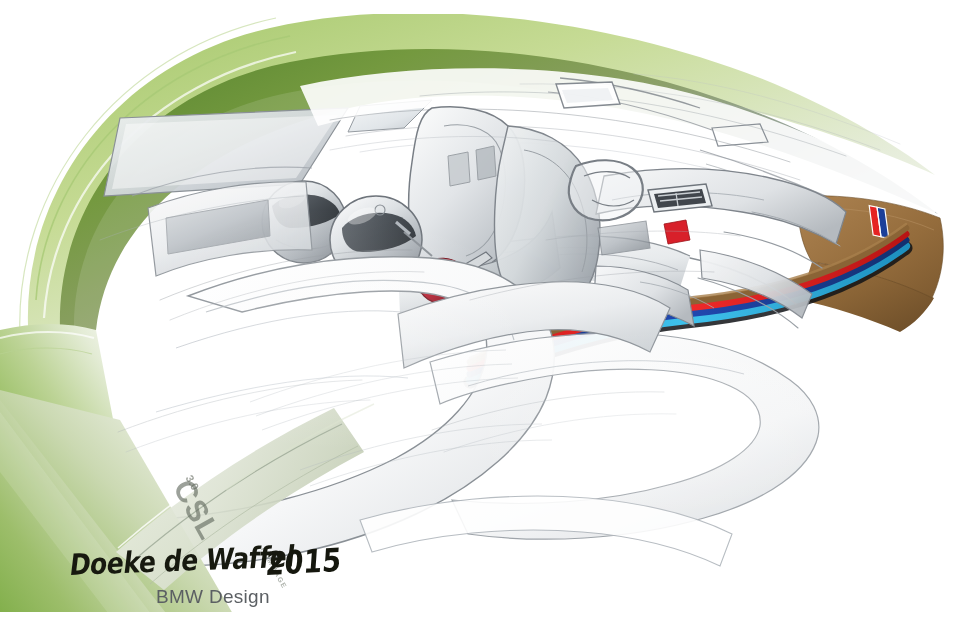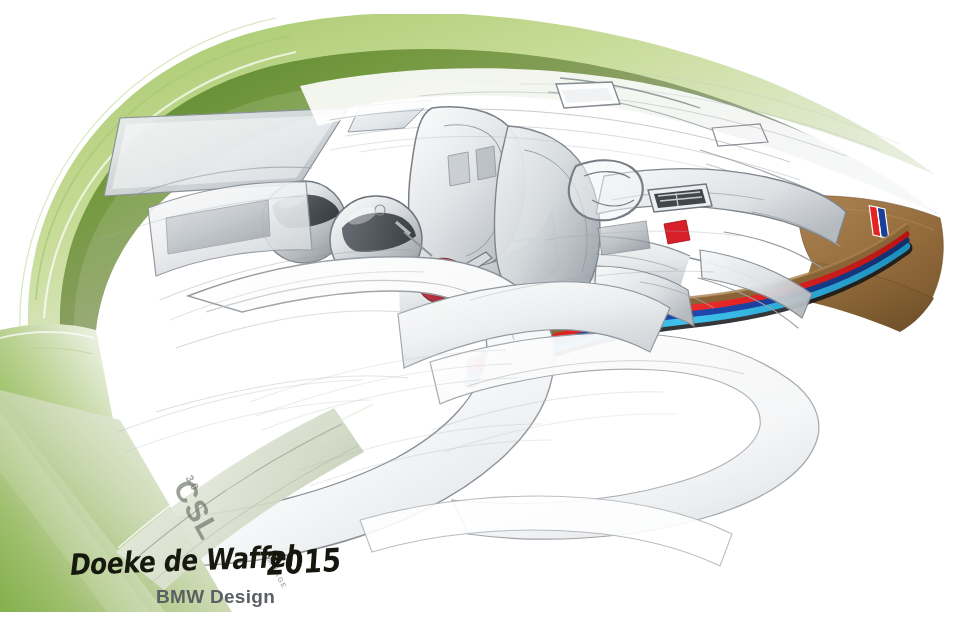--- a/index.html
+++ b/index.html
@@ -35,21 +35,21 @@
     font-weight:700;
     font-size:27px;
     color:#15170e;
     transform:skewX(-7deg) rotate(-3deg) scaleY(1.2);
     transform-origin:left top;
     white-space:nowrap;
   }
   .sig-studio{
     position:absolute; left:84px; top:38px;
     font-family:"Liberation Sans",sans-serif;
-    font-weight:700;
+    font-weight:400;
     font-size:19px;
     color:#5b5f63;
     letter-spacing:0.3px;
     white-space:nowrap;
     text-align:right;
   }
   .badge-wrap{
     position:absolute;
     left:196px; top:468px;
     width:150px; height:110px;

